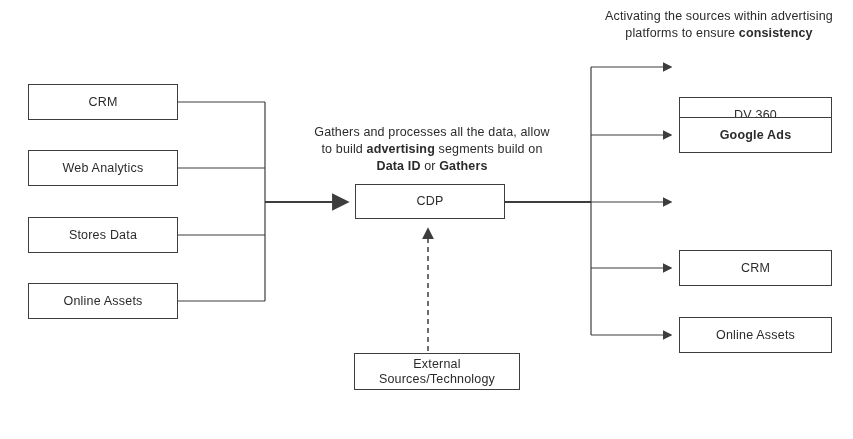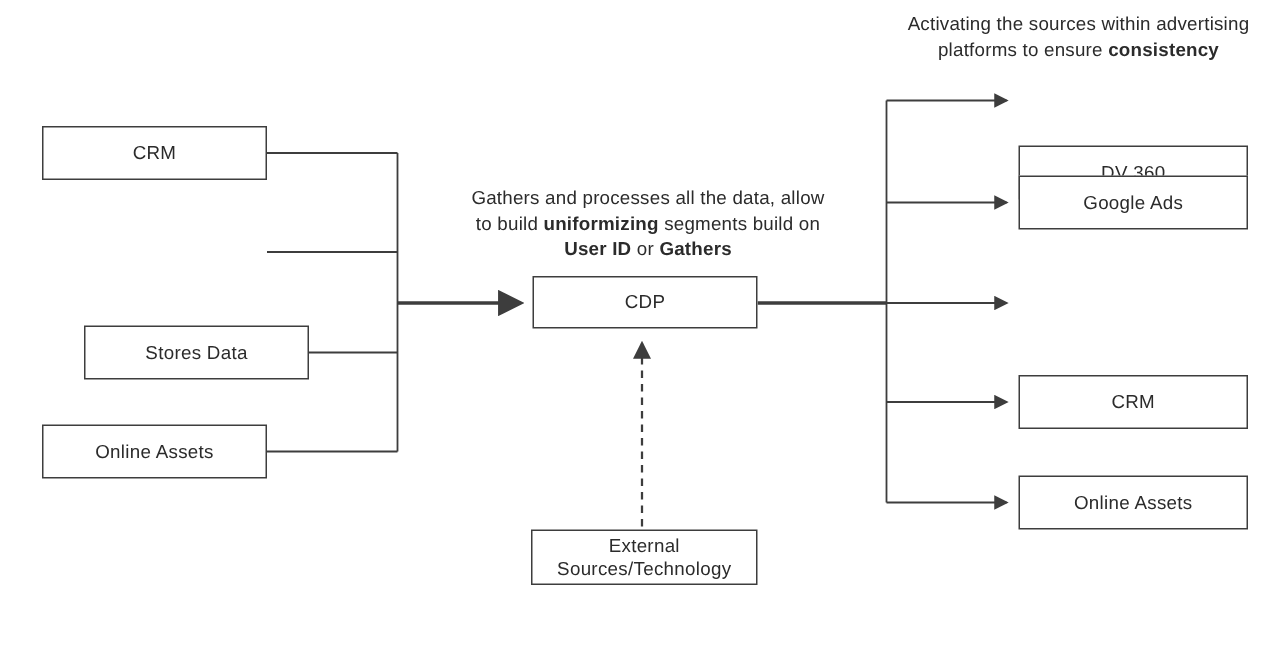--- a/index.html
+++ b/index.html
@@ -76,47 +76,50 @@
       <line x1="591" y1="135" x2="671" y2="135" marker-end="url(#arrow)"></line>
       <line x1="591" y1="202" x2="671" y2="202" marker-end="url(#arrow)"></line>
       <line x1="591" y1="268" x2="671" y2="268" marker-end="url(#arrow)"></line>
       <line x1="591" y1="335" x2="671" y2="335" marker-end="url(#arrow)"></line>
     </g>
 
     <line x1="428" y1="351" x2="428" y2="229" stroke="#3d3d3d" stroke-width="1.5" stroke-dasharray="5 4" marker-end="url(#arrow)"></line>
   </svg>
 
 
-  <div class="annotation" style="left:312px; top:124px; width:240px;"><span>Gathers and processes all the data, allow to build </span><b>uniformizing</b><span> segments build on </span><b>User ID</b><span> or </span><b>Gathers</b></div>
+  <div class="annotation" style="left:312px; top:124px; width:240px;"><span>Gathers and processes all the data, allow to build </span><b>advertising</b><span> segments build on </span><b>Data ID</b><span> or </span><b>Gathers</b></div>
 
   <div class="annotation" style="left:586px; top:8px; width:266px;"><span>Activating the sources within advertising platforms to ensure </span><b>consistency</b></div>
 
 
   <div class="box src" style="top:84px;">
     <span>CRM</span>
   </div>
-  <div class="box src" style="top:217px;margin-left:28px;">
+  <div class="box src" style="top:150px;">
+    <span>Web Analytics</span>
+  </div>
+  <div class="box src" style="top:217px;">
     <span>Stores Data</span>
   </div>
   <div class="box src" style="top:283px;">
     <span>Online Assets</span>
   </div>
 
   <div class="box" style="left:355px; top:184px; width:150px; height:35px;">
     <span>CDP</span>
   </div>
 
-  <div class="box" style="left:354px; top:353px; width:151px; height:37px;">
+  <div class="box" style="left:354px; top:353px; width:166px; height:37px;">
     <span>External Sources/Technology</span>
   </div>
 
   <div class="box dst" style="top:49px;margin-top:48px;">
     <span>DV 360</span>
   </div>
-  <div class="box dst" style="top:117px;">
+  <div class="box dst" style="top:117px;font-weight:bold;">
     <span>Google Ads</span>
   </div>
   <div class="box dst" style="top:250px;">
     <span>CRM</span>
   </div>
   <div class="box dst" style="top:317px;">
     <span>Online Assets</span>
   </div>
 
 </div>

